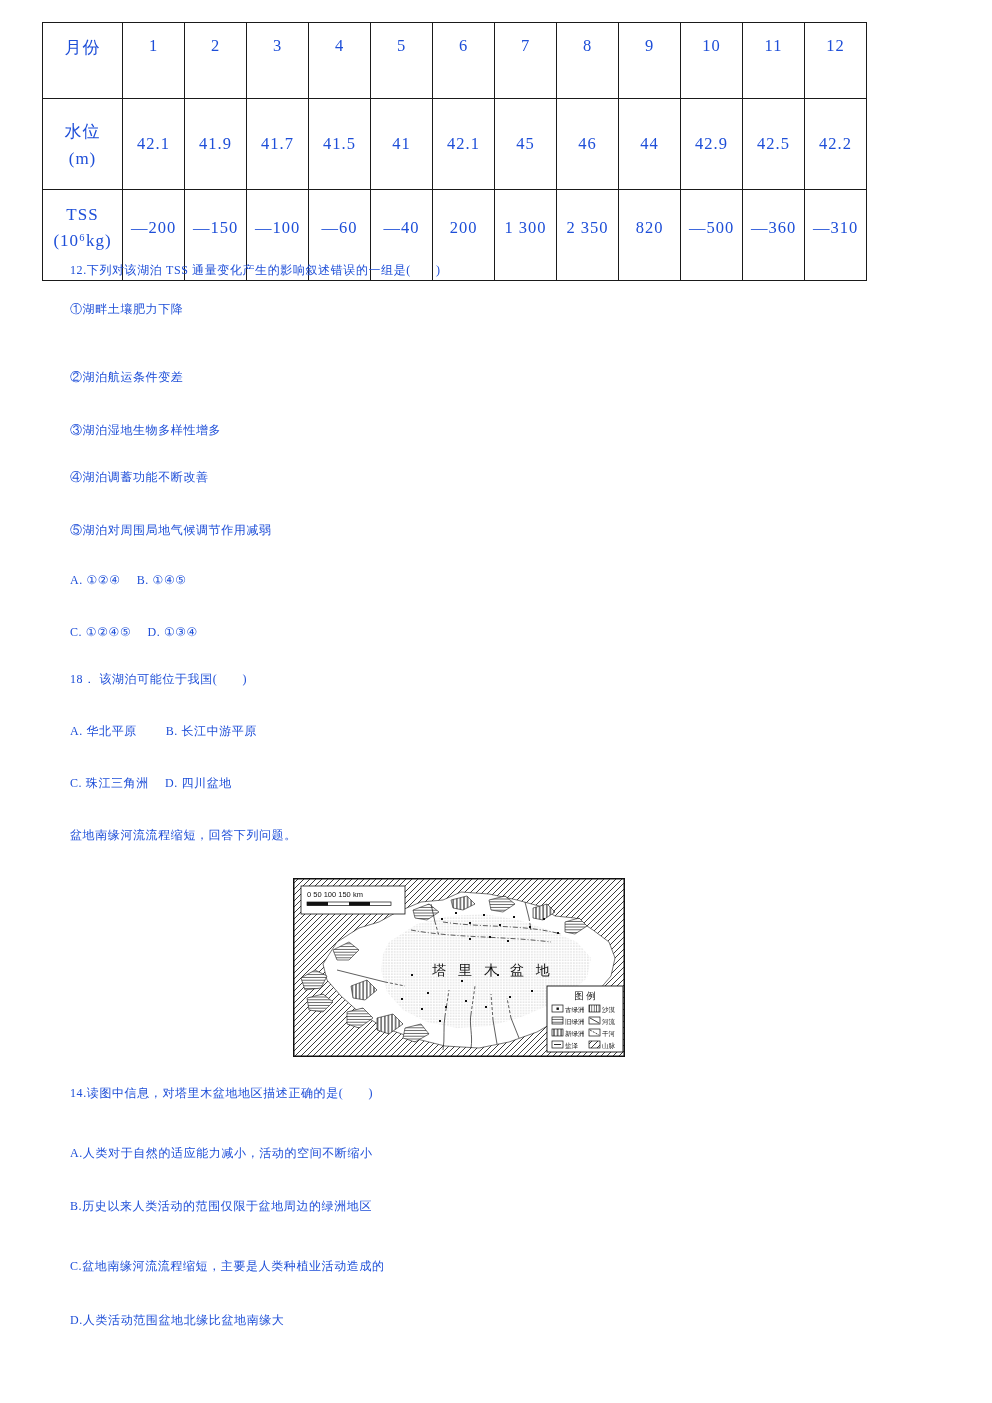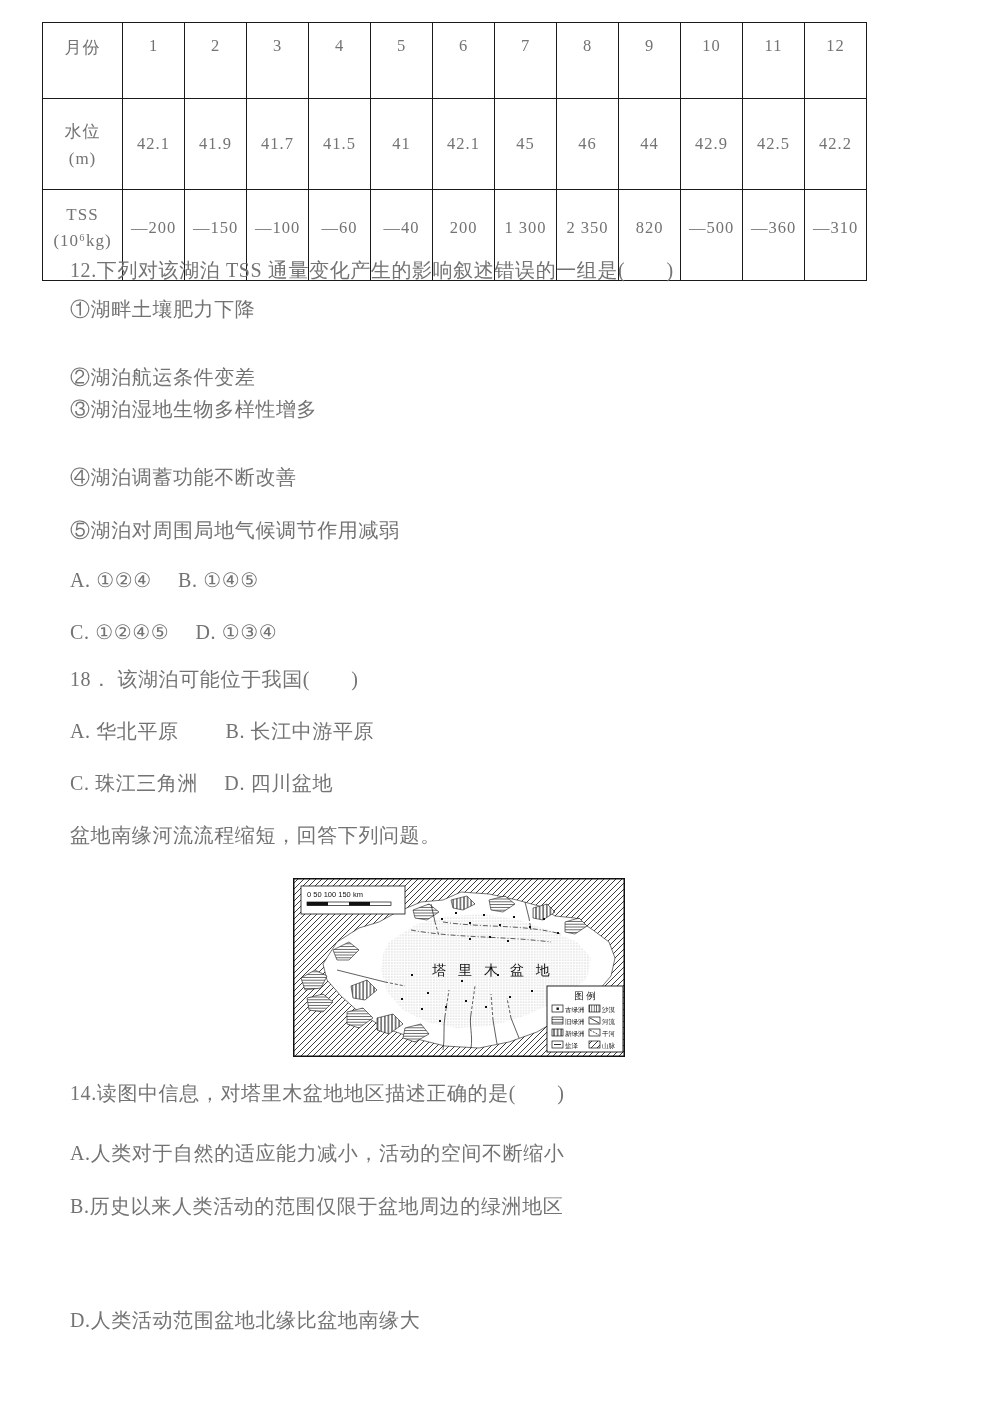--- a/index.html
+++ b/index.html
@@ -1,28 +1,28 @@
 <!DOCTYPE html>
 <html><head>
 <meta charset="utf-8">
 <style>
   html,body{margin:0;padding:0;background:#fff;}
   .sheet{position:relative;width:992px;height:1403px;background:#ffffff;overflow:hidden;
-         font-family:"Liberation Serif","DejaVu Serif",serif;color:#737373;}
+         font-family:"Liberation Serif","DejaVu Serif",serif;color:#1d4ed8;}
   
   .dtable{position:absolute;left:42px;top:22px;border-collapse:collapse;table-layout:fixed;}
   .dtable td{border:1.6px solid #1a1a1a;text-align:center;font-size:16.5px;
              padding:0;letter-spacing:1px;}
   .dtable tr.r1 td{height:62px;vertical-align:top;padding-top:13px;}
   .dtable tr.r2 td{height:90px;vertical-align:middle;}
   .dtable tr.r3 td{height:76px;vertical-align:middle;padding-bottom:14px;}
   .dtable .hdr{font-size:17px;}
   .hdr .l2{margin-top:6px;}
   
-  .para{position:absolute;left:70px;font-size:20px;letter-spacing:0.6px;
+  .para{position:absolute;left:70px;font-size:12px;letter-spacing:0.6px;
         white-space:pre-wrap;line-height:23px;}
   
   .mapfig{position:absolute;left:293px;top:878px;width:332px;height:179px;}
   .mapfig svg{display:block;}
   svg text{font-family:"Liberation Sans","DejaVu Sans",sans-serif;fill:#111;}
 </style>
 </head>
 <body>
 
 <div class="sheet">
@@ -96,21 +96,21 @@
       <td>—500</td>
       <td>—360</td>
       <td>—310</td>
     </tr>
   </tbody>
     </table>
 
   <div class="para" style="top:259px">12.下列对该湖泊 TSS 通量变化产生的影响叙述错误的一组是(　　)</div>
   <div class="para" style="top:298px">①湖畔土壤肥力下降</div>
   <div class="para" style="top:366px">②湖泊航运条件变差</div>
-  <div class="para" style="top:398px">③湖泊湿地生物多样性增多</div>
+  <div class="para" style="top:419px">③湖泊湿地生物多样性增多</div>
   <div class="para" style="top:466px">④湖泊调蓄功能不断改善</div>
   <div class="para" style="top:519px">⑤湖泊对周围局地气候调节作用减弱</div>
   <div class="para" style="top:569px">A. ①②④　 B. ①④⑤</div>
   <div class="para" style="top:621px">C. ①②④⑤　 D. ①③④</div>
 
   <div class="para" style="top:668px">18． 该湖泊可能位于我国(　　)</div>
   <div class="para" style="top:720px">A. 华北平原　　 B. 长江中游平原</div>
   <div class="para" style="top:772px">C. 珠江三角洲　 D. 四川盆地</div>
 
   <div class="para" style="top:824px">盆地南缘河流流程缩短，回答下列问题。</div>
@@ -252,15 +252,16 @@
         <text x="309" y="169.5" font-size="6.5">山脉</text>
       </g>
 
       <rect x="0.75" y="0.75" width="330.5" height="177.5" fill="none" stroke="#111" stroke-width="1.5"></rect>
     </svg>
   </div>
 
   <div class="para" style="top:1082px">14.读图中信息，对塔里木盆地地区描述正确的是(　　)</div>
   <div class="para" style="top:1195px">B.历史以来人类活动的范围仅限于盆地周边的绿洲地区</div>
   <div class="para" style="top:1142px">A.人类对于自然的适应能力减小，活动的空间不断缩小</div>
+  <div class="para" style="top:1255px">C.盆地南缘河流流程缩短，主要是人类种植业活动造成的</div>
   <div class="para" style="top:1309px">D.人类活动范围盆地北缘比盆地南缘大</div>
 
 </div>
 
 </body></html>

